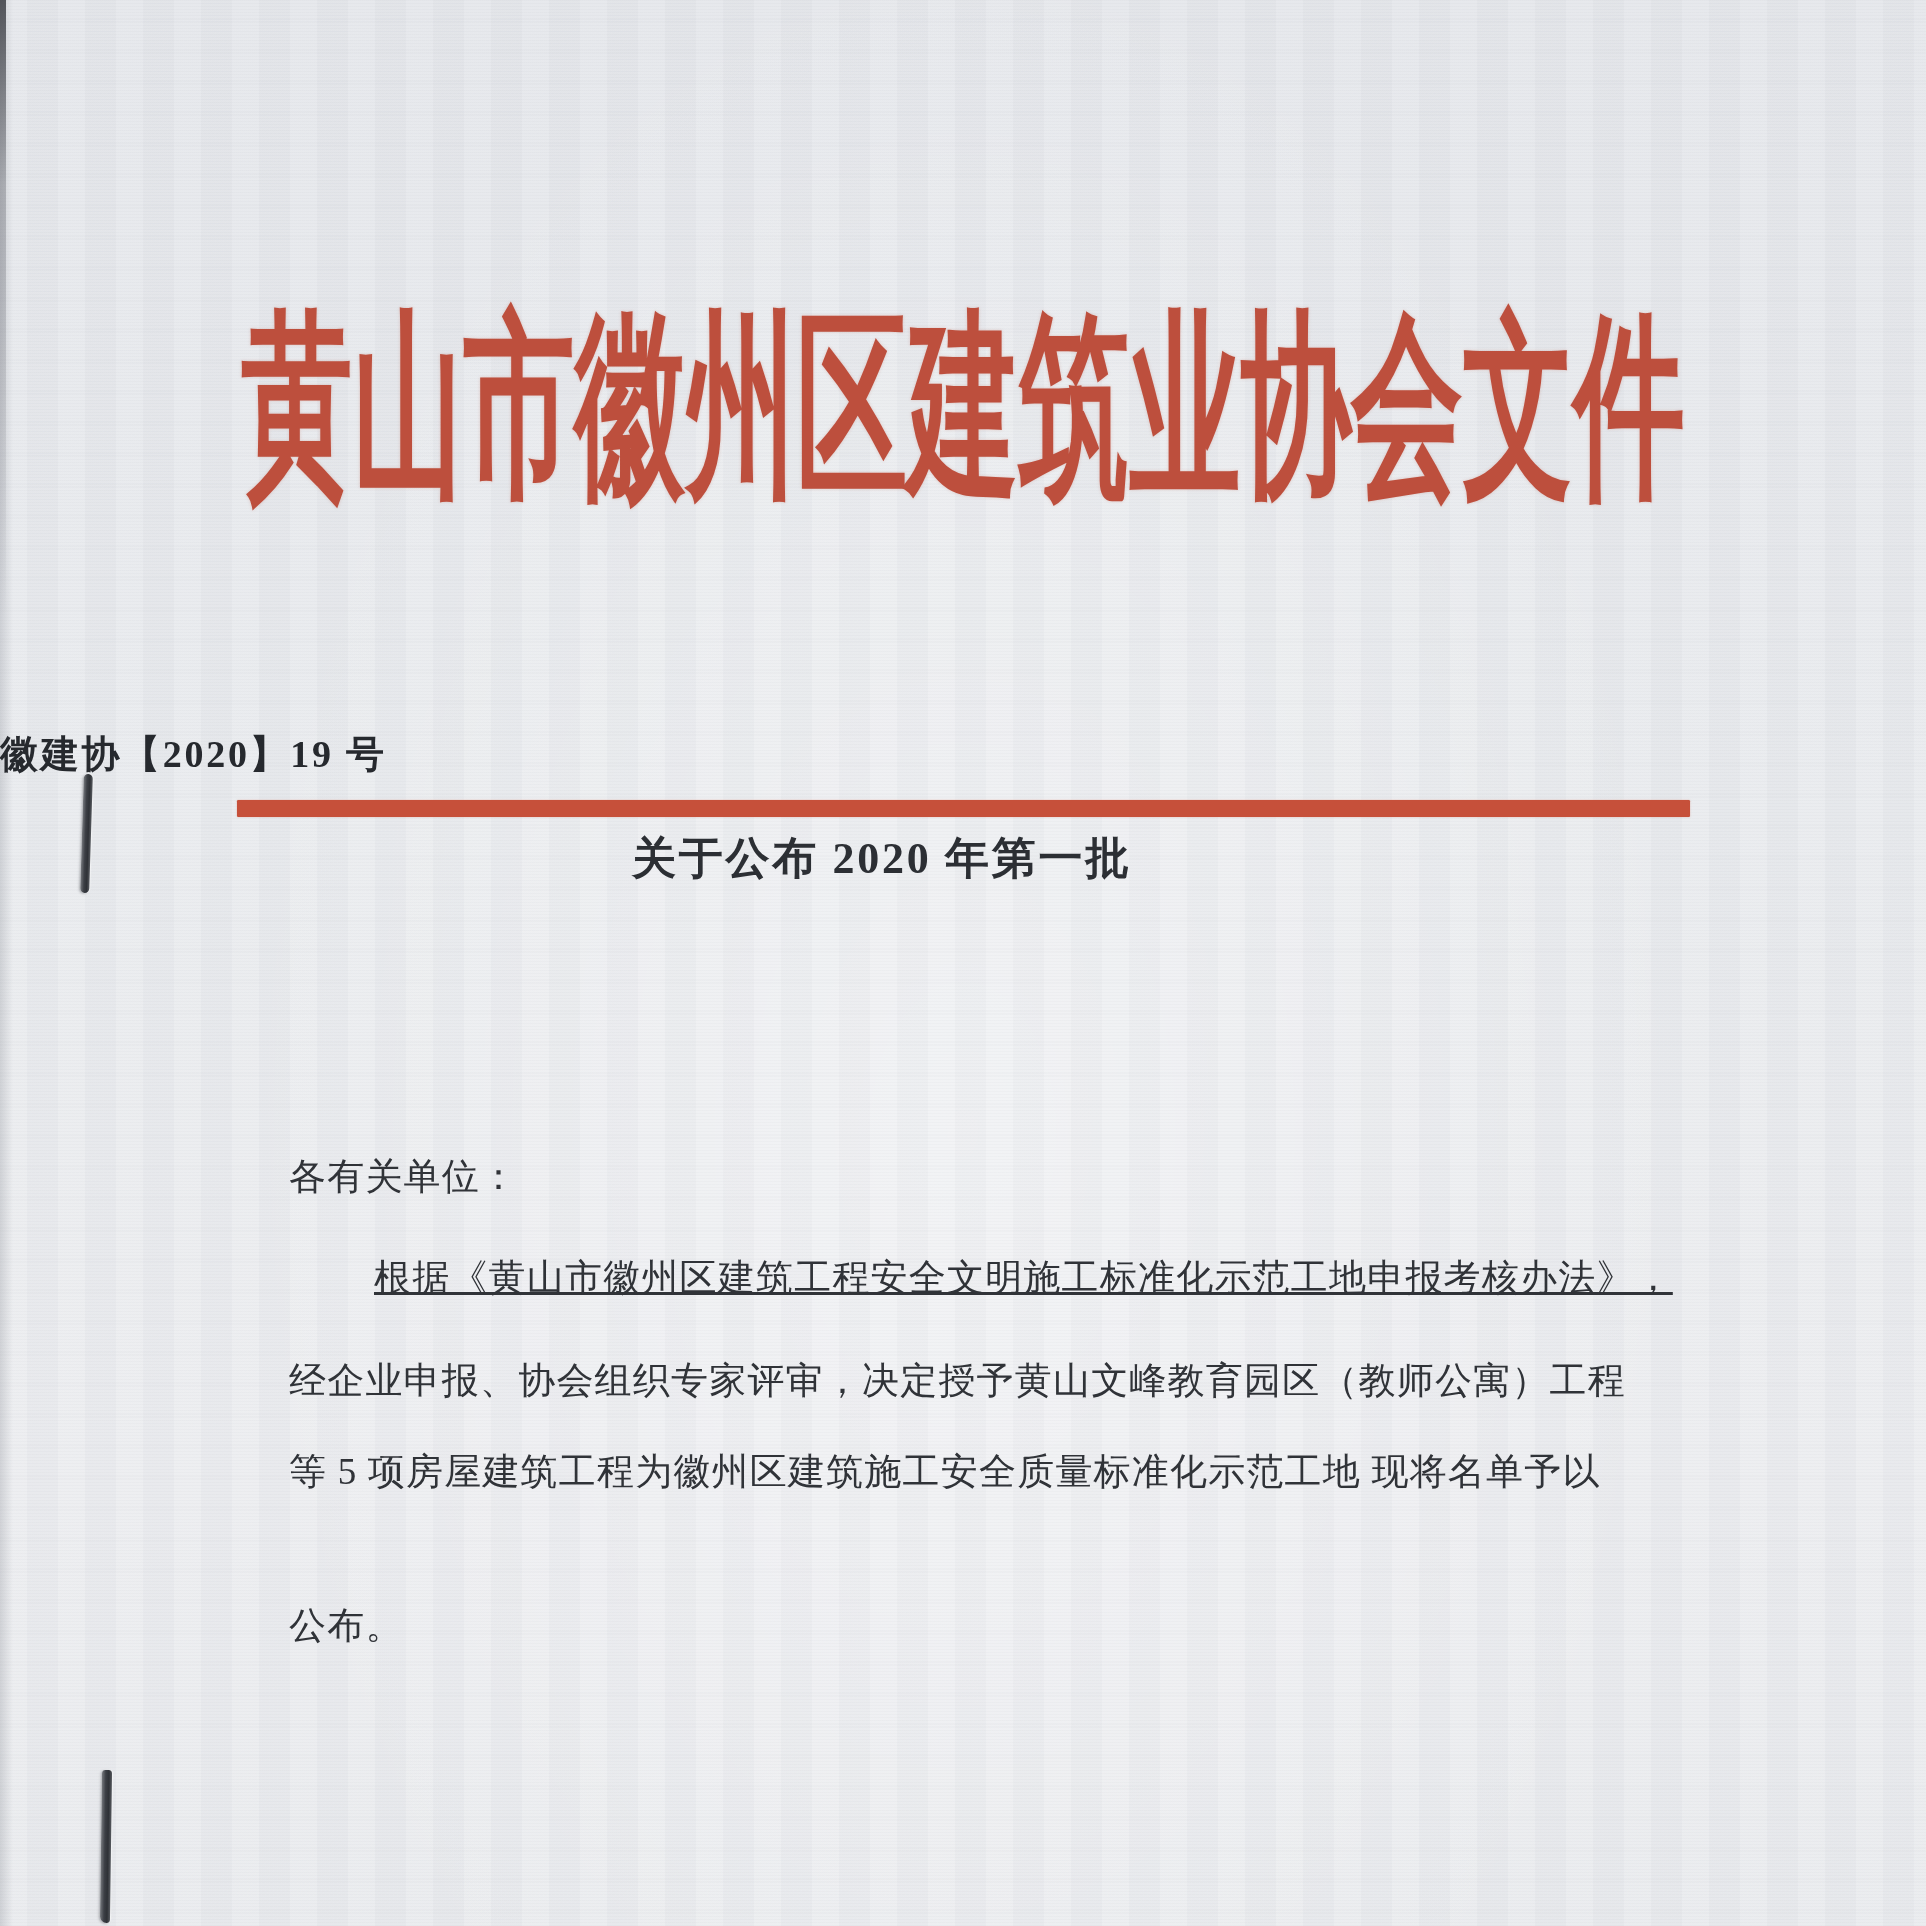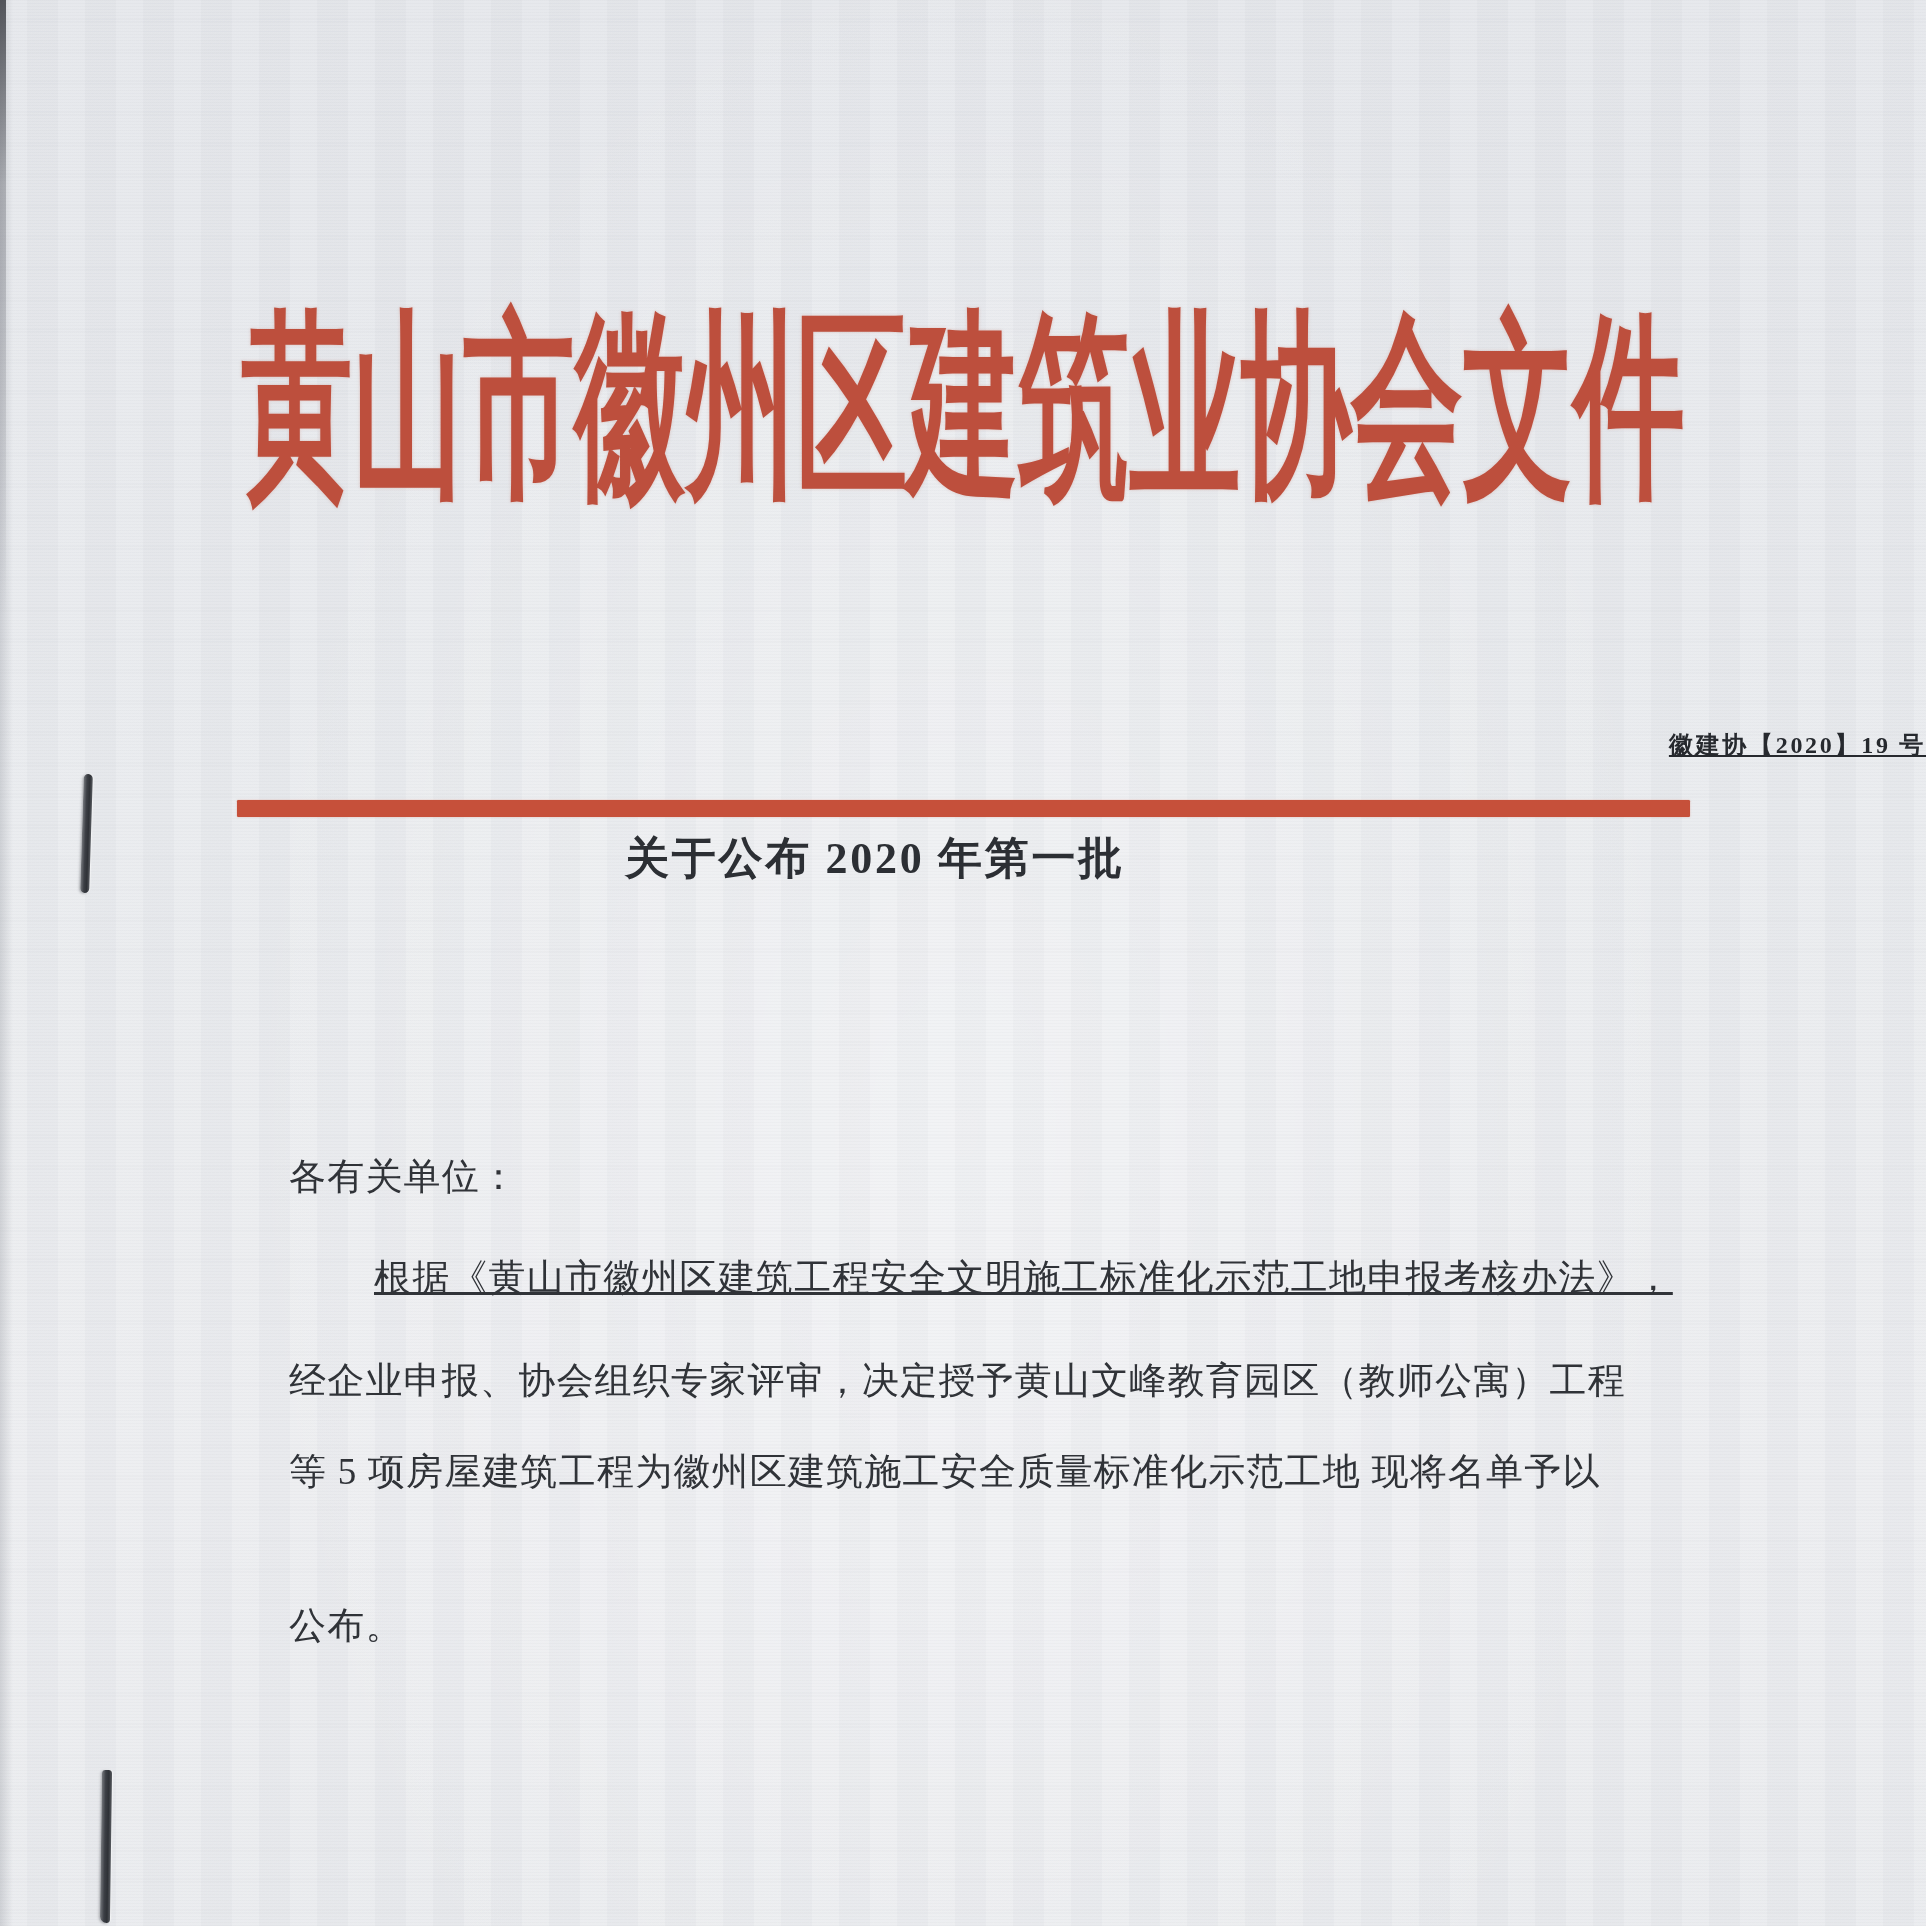--- a/index.html
+++ b/index.html
@@ -37,30 +37,30 @@
 
   .masthead{
     position:absolute;top:308px;left:50%;
     transform:translateX(-50%) scaleY(1.8);transform-origin:center top;
     margin:0;white-space:nowrap;line-height:1;
     font-size:111px;font-weight:700;letter-spacing:0px;
     color:#bd4f3d;
     text-shadow:0 0 2.3px rgba(189,79,61,.25);
   }
   .doc-number{
-    position:absolute;top:729px;left:0;width:1926px;text-align:right;
-    font-size:24px;font-weight:700;letter-spacing:2.7px;color:#26292e;white-space:nowrap;text-decoration:underline;
+    position:absolute;top:729px;left:0;width:1926px;text-align:left;
+    font-size:38px;font-weight:700;letter-spacing:2.7px;color:#26292e;white-space:nowrap;
   }
   .red-rule{
     position:absolute;left:237px;top:800px;width:1453px;height:17px;
     background:#c6503a;border-radius:1.2px;
     box-shadow:0 0 1.9px rgba(198,80,58,.4);
   }
   .subject{
-    position:absolute;left:0;width:1654px;text-align:center;margin:0;
+    position:absolute;left:7px;width:1654px;text-align:center;margin:0;
     font-weight:700;color:#2c2f34;white-space:nowrap;letter-spacing:2.7px;padding-left:48px;
   }
   .subject-1{top:829px;font-size:44px;}
   .subject-2{top:931px;font-size:44px;}
   .body-line{
     position:absolute;left:277px;white-space:nowrap;margin:12px;
     font-size:37px;letter-spacing:1.2px;color:#303338;
   }
   .indent{padding-left:85px;}
   .sal{top:1140px;}

